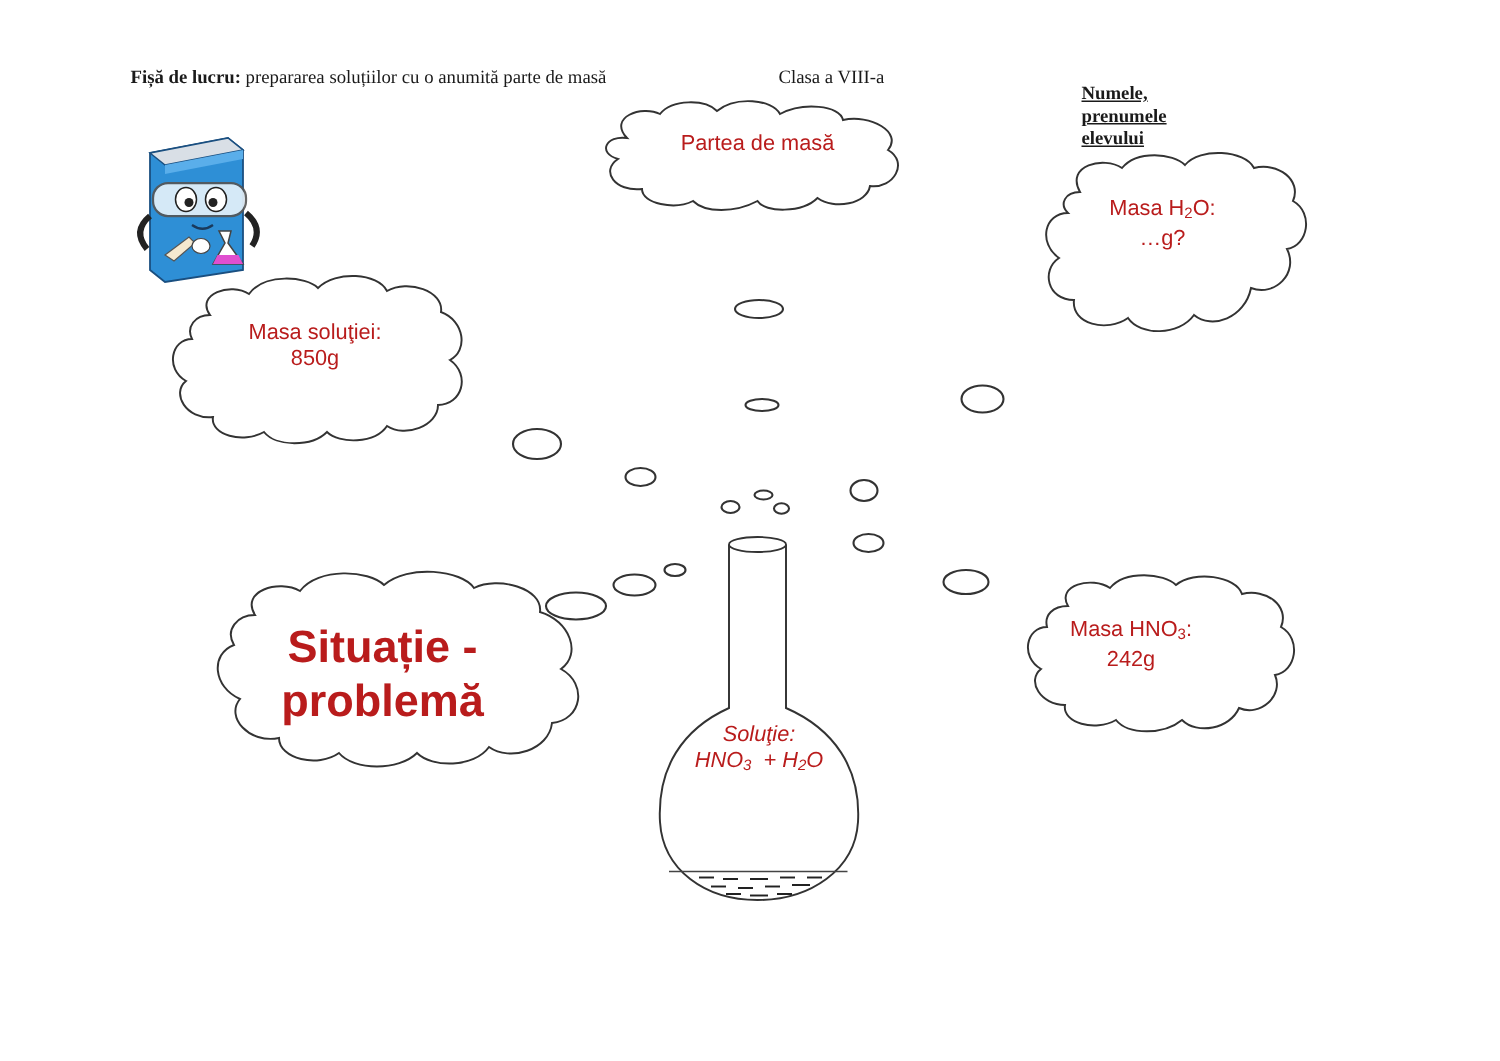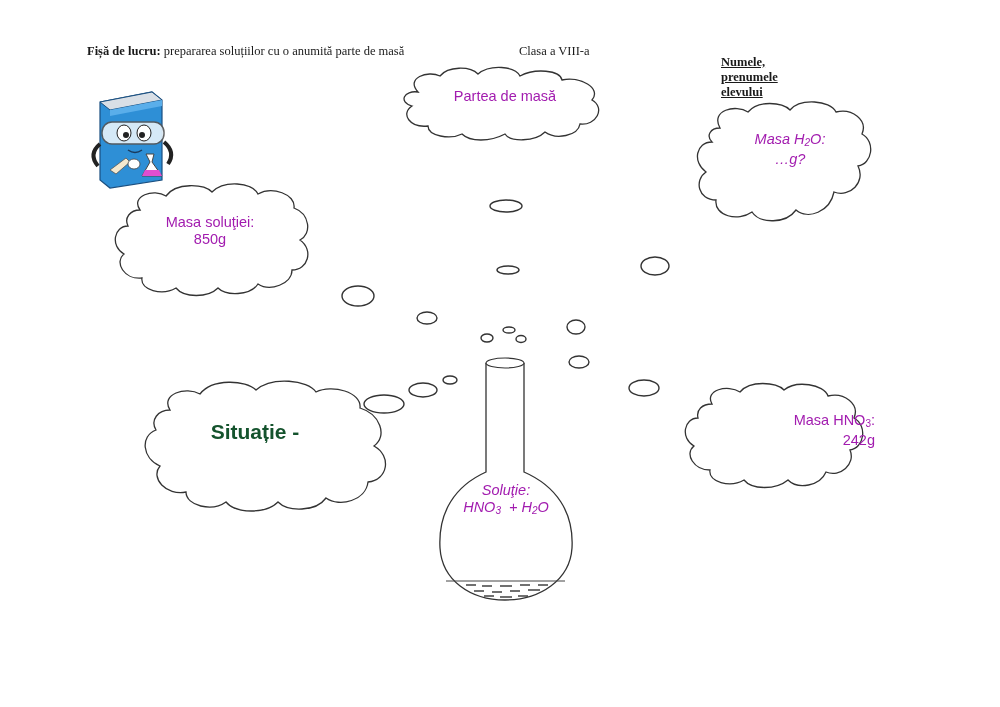--- a/index.html
+++ b/index.html
@@ -3,23 +3,23 @@
 <meta charset="utf-8">
 <style>
   html, body { margin:0; padding:0; background:#ffffff; }
   body { width:1000px; height:707px; position:relative; overflow:hidden; font-family:"Liberation Sans", sans-serif; color:#1a1a1a; }
   .header { position:absolute; top:44px; left:0; width:804px; height:18px; font-family:"Liberation Serif", serif; font-size:12.5px; }
   .h-left { position:absolute; left:87px; top:0; }
   .h-left b { font-weight:bold; }
   .h-class { position:absolute; left:489px; top:0;margin-left:30px; }
   .h-name { position:absolute; left:721px; top:11px; font-weight:bold;text-decoration:underline; }
   svg.scene { position:absolute; left:0; top:0; }
-  .txt { position:absolute; text-align:center; color:#a21caf; font-size:14.5px; line-height:17px; }
+  .txt { position:absolute; text-align:center; color:#b91c1c; font-size:14.5px; line-height:17px; }
   .txt sub { font-size:10px; vertical-align:-2px; }
-  .big { font-weight:bold; font-size:21px; line-height:36px; color:#14532d; }
+  .big { font-weight:bold; font-size:30px; line-height:36px; color:#b91c1c; }
   .mascot { position:absolute; left:82px; top:84px; width:100px; height:105px; }
 </style>
 </head>
 <body>
 
 <div class="header">
   <span class="h-left"><b>Fișă de lucru:</b> <span>prepararea soluțiilor cu o anumită parte de masă</span></span>
   <span class="h-class">Clasa a VIII-a</span>
   <span class="h-name">Numele, prenumele elevului</span>
 </div>
@@ -96,35 +96,36 @@
         <line x1="500" y1="597" x2="512" y2="597"></line>
         <line x1="518" y1="596" x2="528" y2="596"></line>
     </g>
   </g>
 </svg>
 
 <div class="txt" style="left:420px; top:88px; width:170px;">
   <div>Partea de masă</div>
 </div>
 
-<div class="txt" style="left:725px; top:131px; width:130px;font-style:italic;">
+<div class="txt" style="left:710px; top:131px; width:130px;">
   <div><span>Masa H</span><sub>2</sub><span>O:</span></div>
   <div>…g?</div>
 </div>
 
 <div class="txt" style="left:140px; top:214px; width:140px;text-align:center;">
   <div>Masa soluţiei:</div>
   <div>850g</div>
 </div>
 
 <div class="txt big" style="left:170px; top:414px; width:170px;">
   <div>Situație -</div>
+  <div>problemă</div>
 </div>
 
-<div class="txt" style="left:735px; top:412px; width:140px;text-align:right;">
+<div class="txt" style="left:684px; top:412px; width:140px;">
   <div><span>Masa HNO</span><sub>3</sub><span>:</span></div>
   <div>242g</div>
 </div>
 
 <div class="txt" style="left:436px; top:482px; width:140px;font-style:italic;">
   <div>Soluţie:</div>
   <div><span>HNO</span><sub>3</sub>&nbsp; <span>+ H</span><sub>2</sub><span>O</span></div>
 </div>
 
 </body></html>

